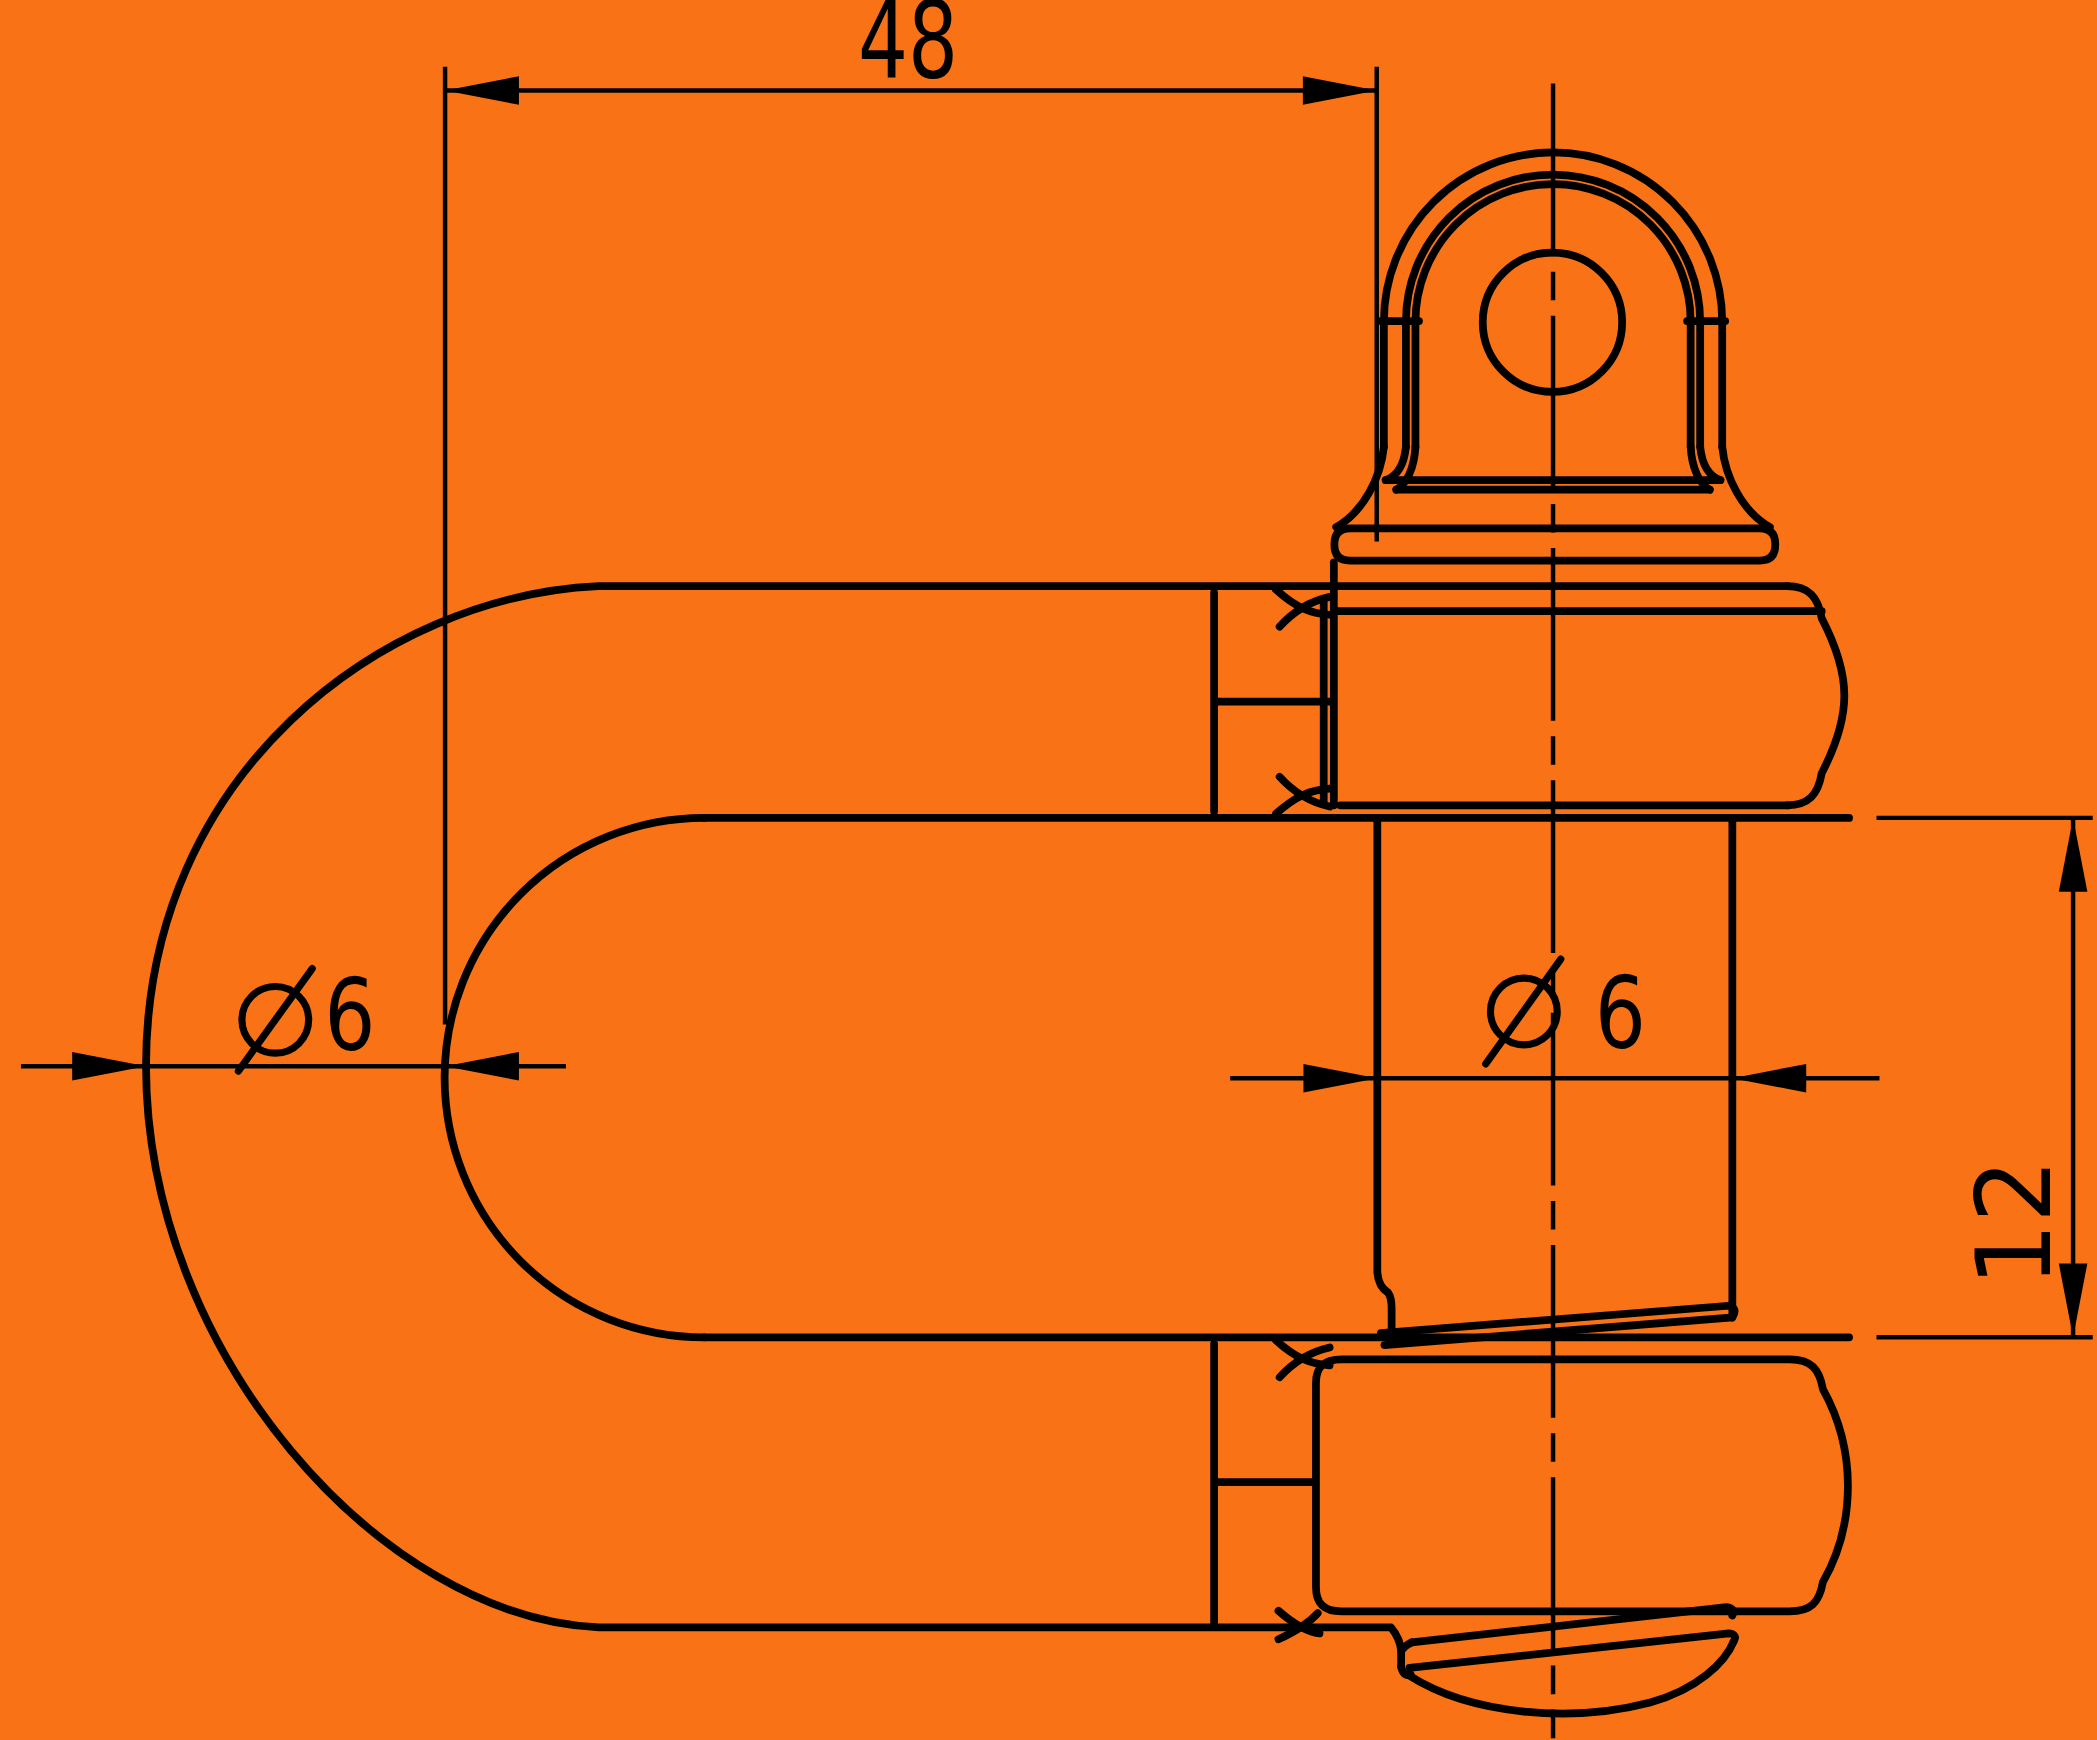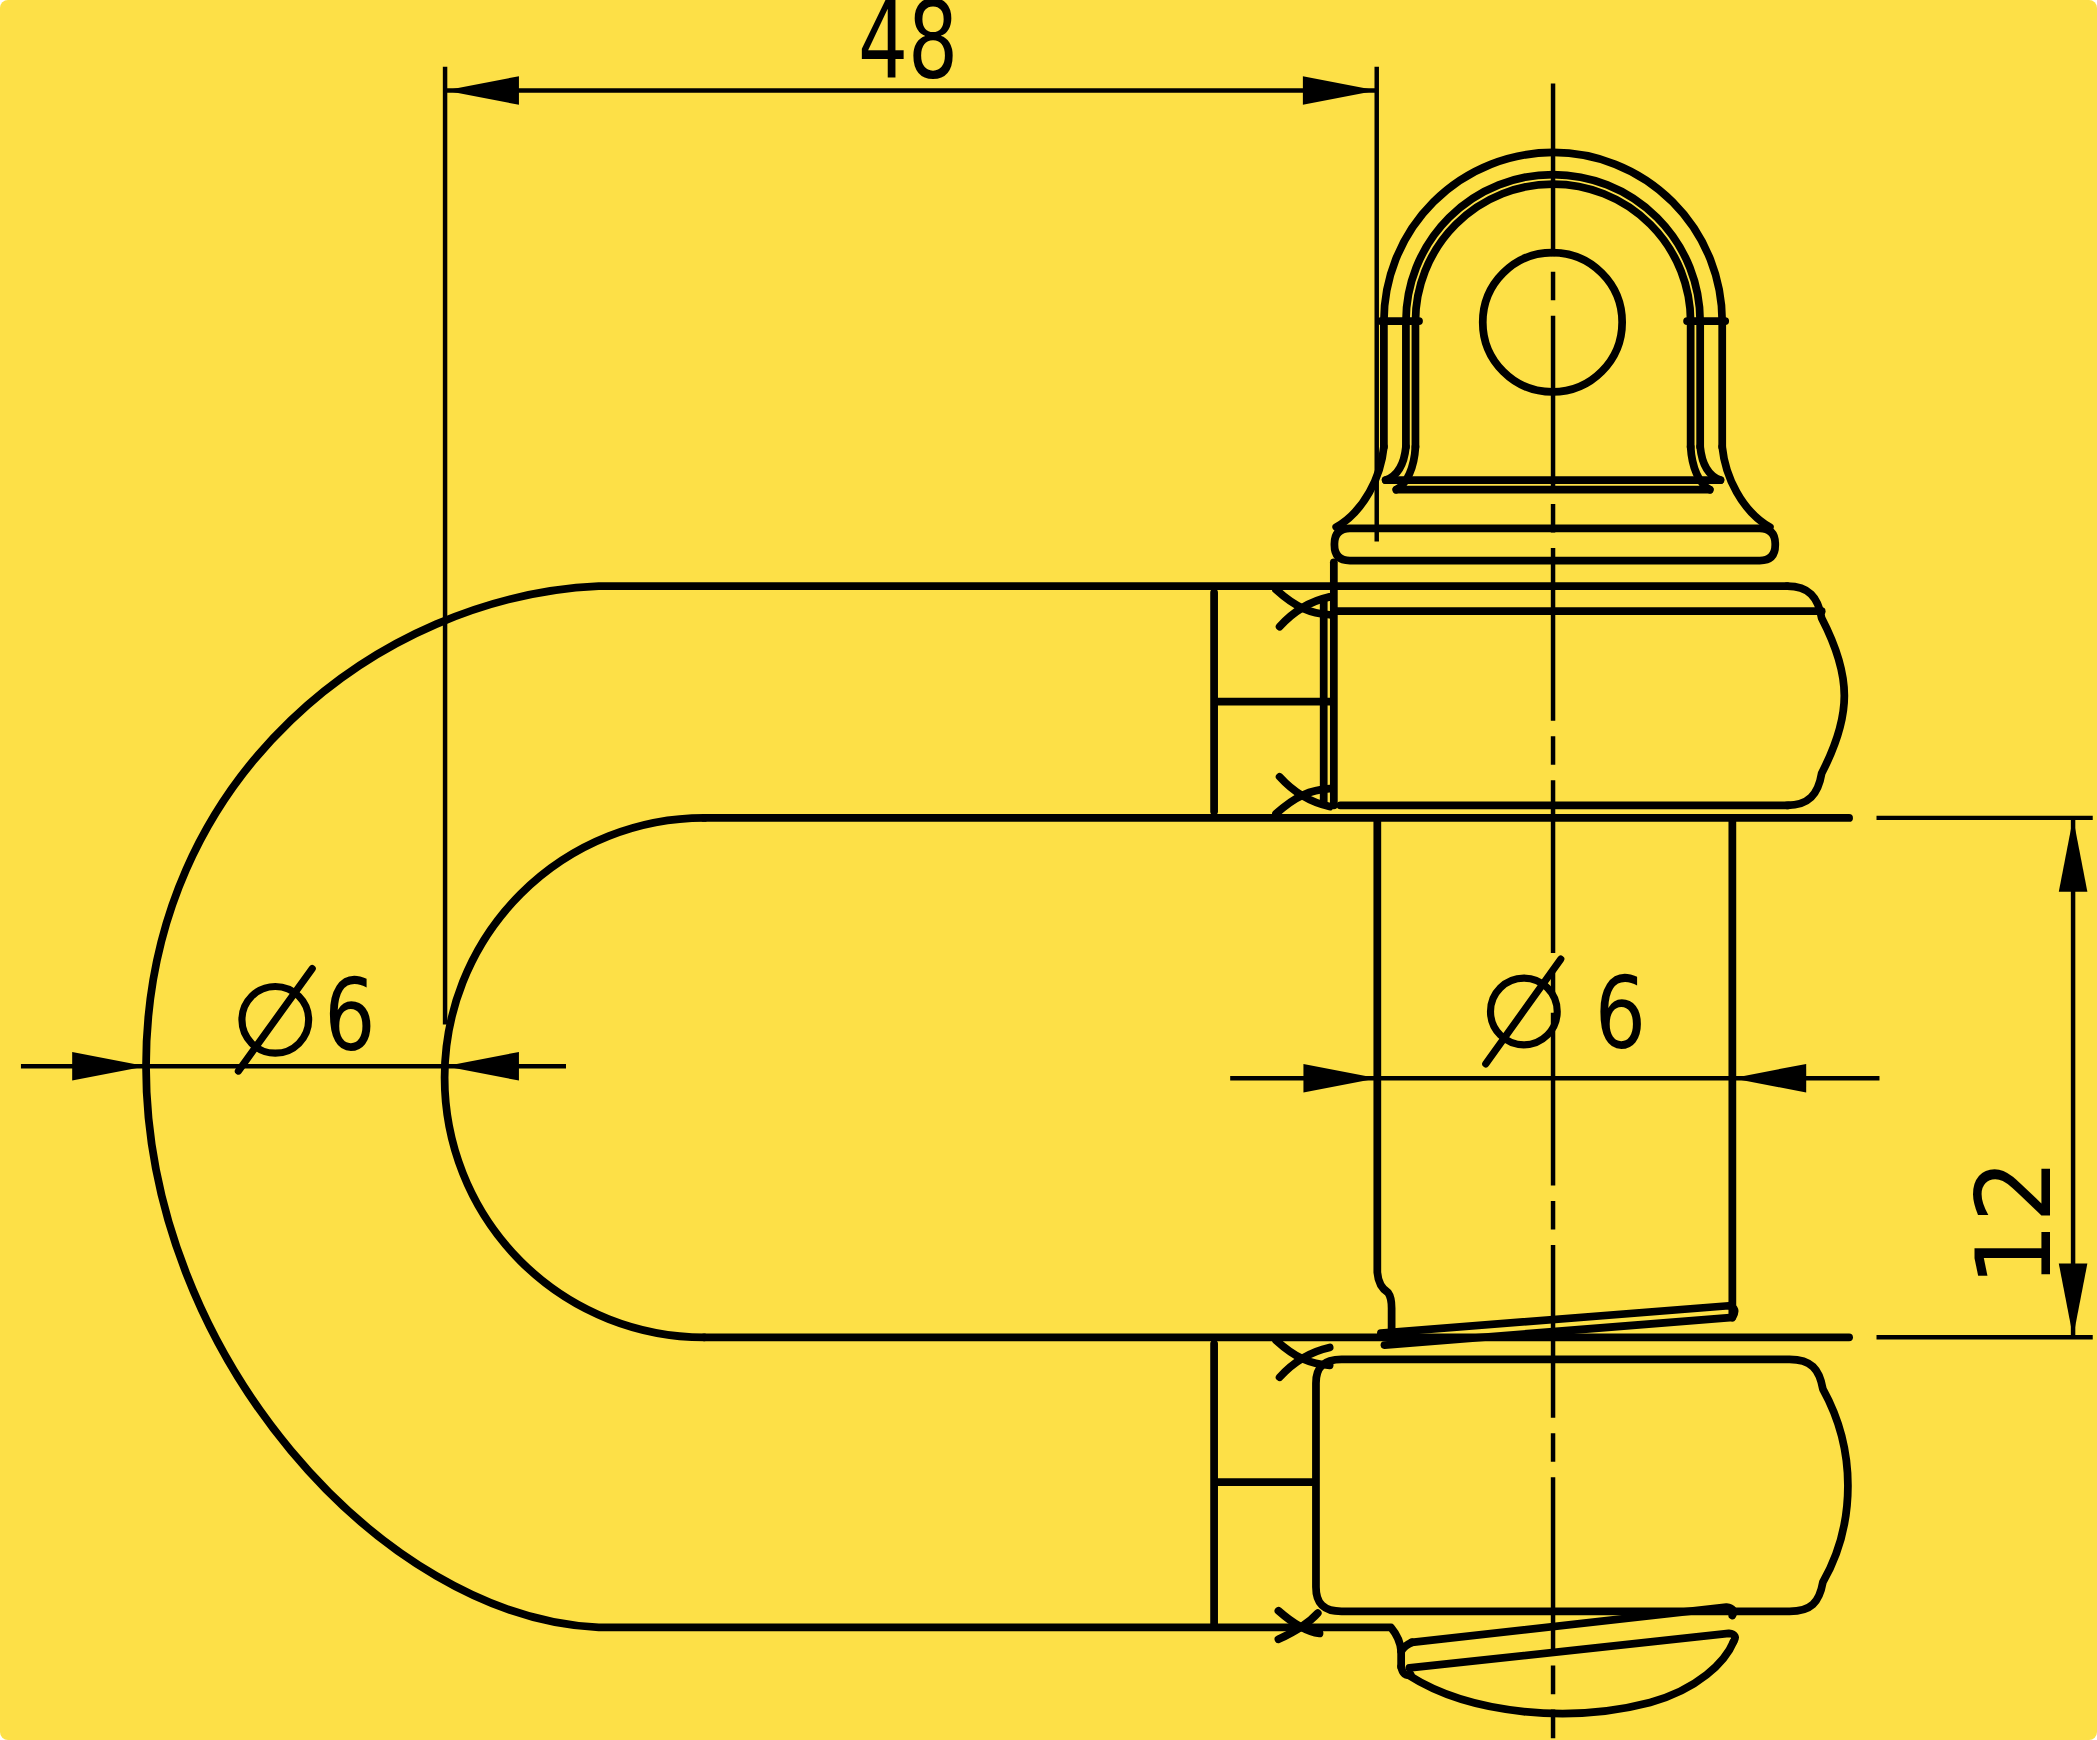--- a/index.html
+++ b/index.html
@@ -8,22 +8,21 @@
     background: #ffffff;
     width: 100%;
     height: 100%;
   }
   .drawing-wrap {
     width: 100%;
     height: 100vh;
     display: flex;
     align-items: flex-end;
     justify-content: center;
-    background: #fde047;
-    border-radius: 8px;
+    background: #f97316;
   }
   svg {
     display: block;
     width: 100%;
     height: 100%;
   }
   
   .o {
     fill: none;
     stroke: #000000;

